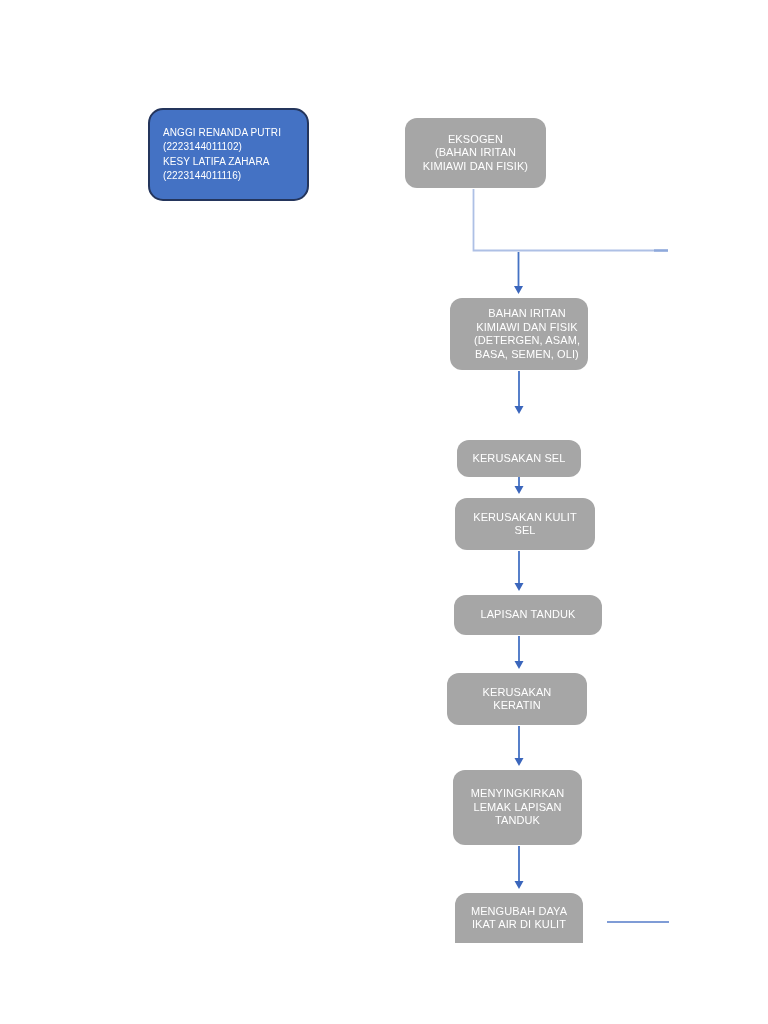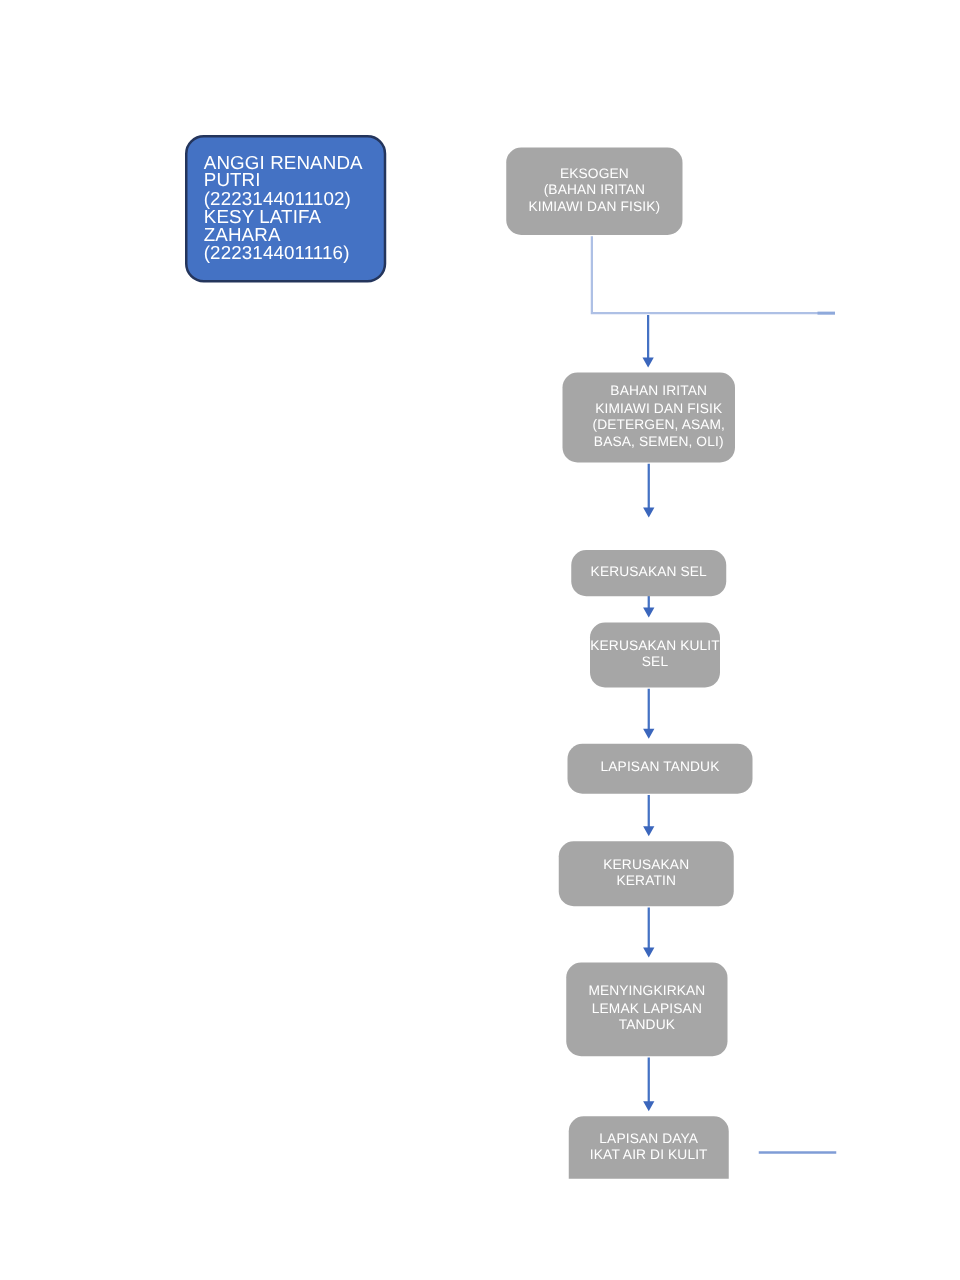--- a/index.html
+++ b/index.html
@@ -21,27 +21,27 @@
     top: 0;
     width: 768px;
     height: 1024px;
     pointer-events: none;
   }
   .author-card {
     position: absolute;
     left: 148px;
     top: 108px;
     width: 161px;
-    height: 118px;
+    height: 93px;
     box-sizing: border-box;
     background: #4472C4;
     border: 2.5px solid #24355C;
     border-radius: 15px;
     color: #ffffff;
-    font-size: 15px;
+    font-size: 10px;
     line-height: 14.5px;
     padding: 8px 8px 8px 13px;
     display: flex;
     align-items: center;
     text-align: left;
     white-space: pre-line;
     letter-spacing: 0.1px;
   }
   .node {
     position: absolute;
@@ -54,21 +54,21 @@
     display: flex;
     align-items: center;
     justify-content: center;
     text-align: center;
     white-space: pre-line;
     letter-spacing: 0.1px;
   }
   .n-eksogen            { left: 405px; top: 118px; width: 141px; height: 70px; }
   .n-bahan-iritan       { left: 450px; top: 298px; width: 138px; height: 72px; padding-left: 16px; }
   .n-kerusakan-sel      { left: 457px; top: 440px; width: 124px; height: 37px; }
-  .n-kerusakan-kulit    { left: 472px; top: 498px; width: 104px; height: 52px; }
+  .n-kerusakan-kulit    { left: 455px; top: 498px; width: 140px; height: 52px; }
   .n-lapisan-tanduk     { left: 454px; top: 595px; width: 148px; height: 40px; }
   .n-denaturasi-keratin { left: 447px; top: 673px; width: 140px; height: 52px; }
   .n-menyingkirkan      { left: 453px; top: 770px; width: 129px; height: 75px; }
   .n-mengubah           { left: 455px; top: 893px; width: 128px; height: 50px;
                           border-radius: 12px 12px 0 0; }
 </style>
 </head>
 <body>
 
 <div class="canvas">
@@ -123,16 +123,16 @@
 
   <div class="node n-lapisan-tanduk">LAPISAN TANDUK</div>
 
   <div class="node n-denaturasi-keratin">KERUSAKAN
 KERATIN</div>
 
   <div class="node n-menyingkirkan">MENYINGKIRKAN
 LEMAK LAPISAN
 TANDUK</div>
 
-  <div class="node n-mengubah">LAPISAN DAYA
+  <div class="node n-mengubah">MENGUBAH DAYA
 IKAT AIR DI KULIT</div>
 
 </div>
 
 </body></html>

